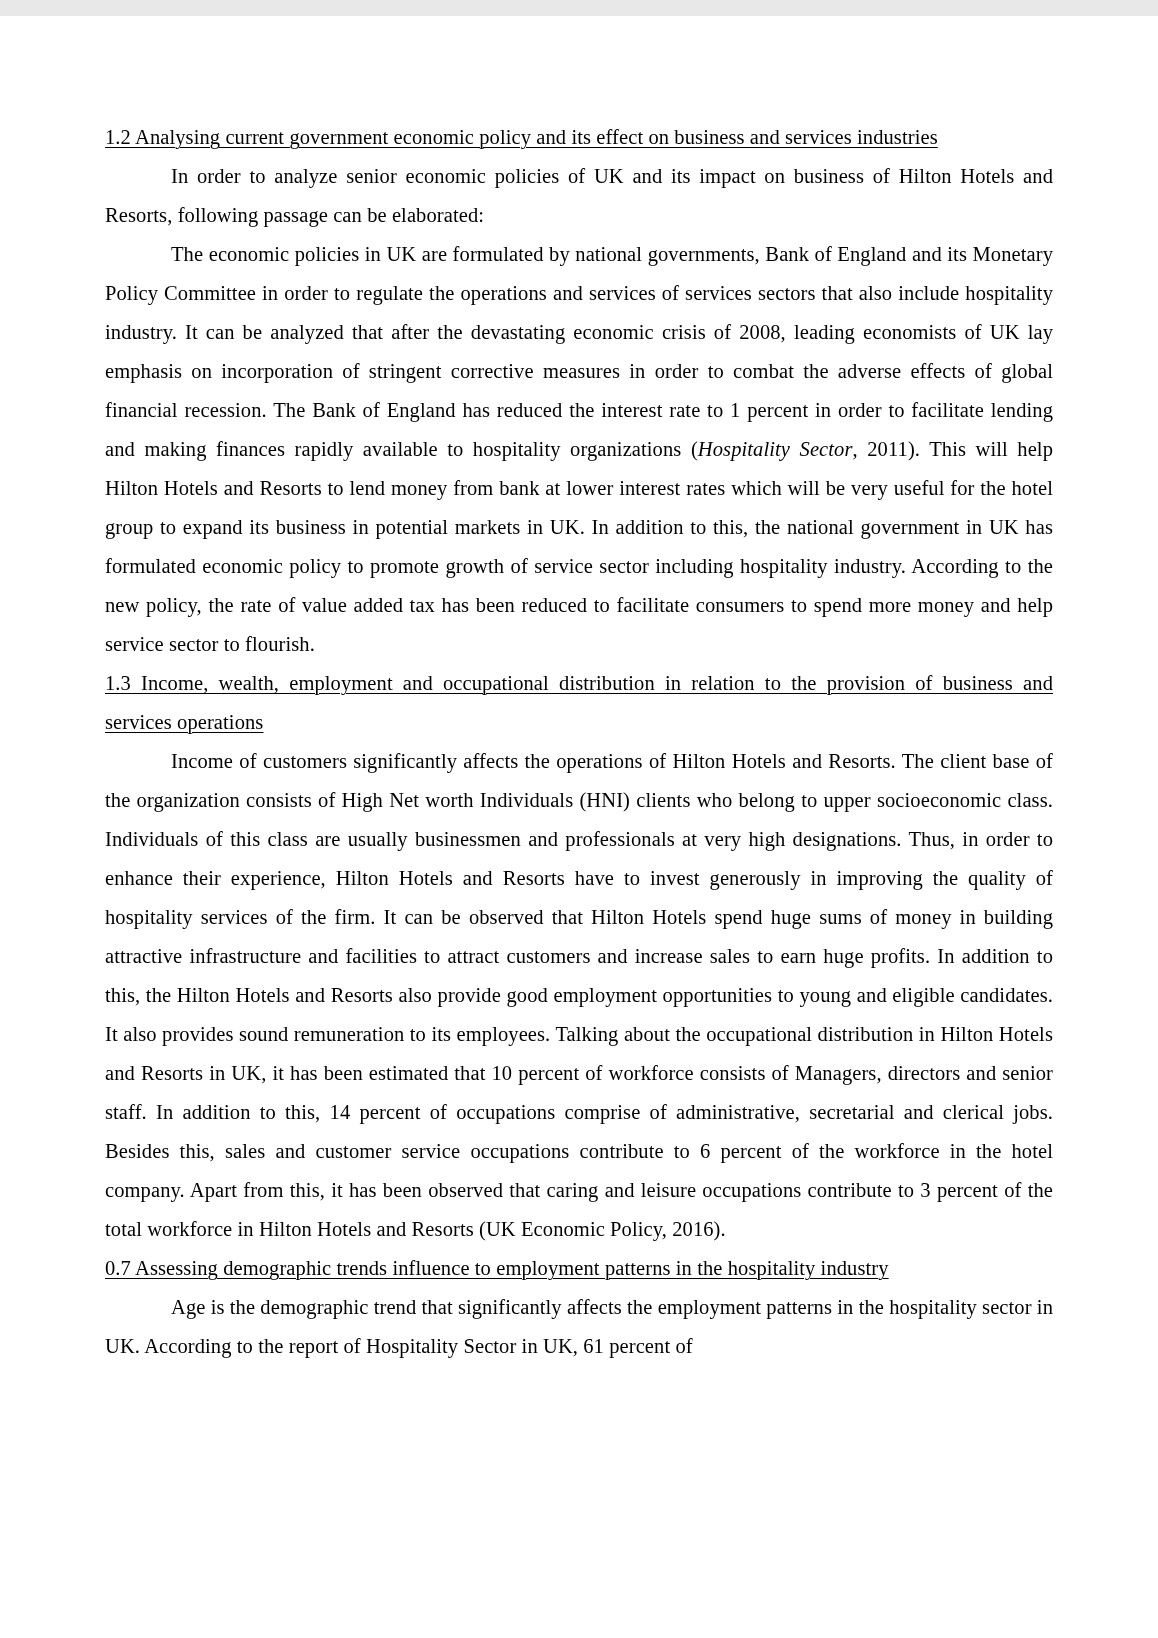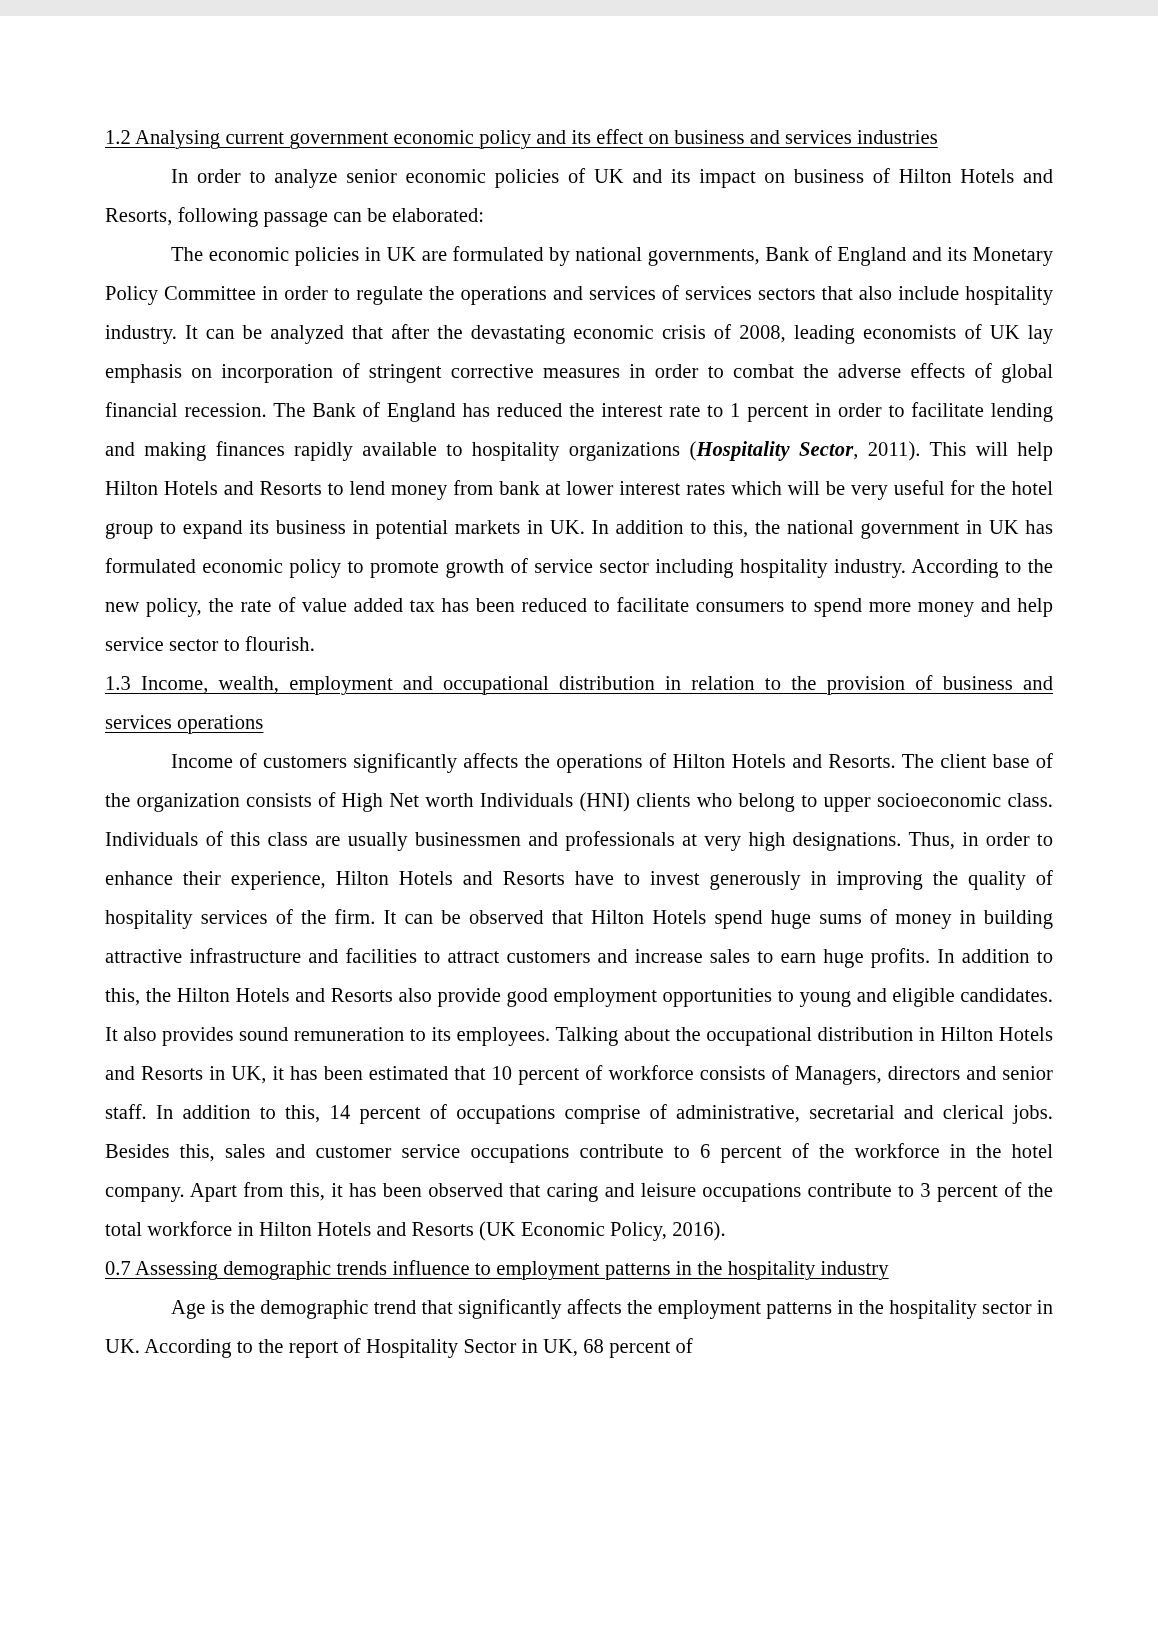--- a/index.html
+++ b/index.html
@@ -30,35 +30,34 @@
   h2.doc-heading {
     text-decoration: underline;
     text-underline-offset: 3px;
     text-decoration-thickness: 1px;
   }
   p.doc-para {
     text-indent: 66px;
   }
   em.cite {
     font-style: italic;
-    font-weight: bold;
   }
 </style>
 </head>
 <body>
 
 <div class="page">
 
   <h2 class="doc-block doc-heading">1.2 Analysing current government economic policy and its effect on business and services industries</h2>
 
   <p class="doc-block doc-para">In order to analyze senior economic policies of UK and its impact on business of Hilton Hotels and Resorts, following passage can be elaborated:</p>
 
   <p class="doc-block doc-para"><span>The economic policies in UK are formulated by national governments, Bank of England and its Monetary Policy Committee in order to regulate the operations and services of services sectors that also include hospitality industry. It can be analyzed that after the devastating economic crisis of 2008, leading economists of UK lay emphasis on incorporation of stringent corrective measures in order to combat the adverse effects of global financial recession. The Bank of England has reduced the interest rate to 1 percent in order to facilitate lending and making finances rapidly available to hospitality organizations (</span><em class="cite">Hospitality Sector</em><span>, 2011). This will help Hilton Hotels and Resorts to lend money from bank at lower interest rates which will be very useful for the hotel group to expand its business in potential markets in UK. In addition to this, the national government in UK has formulated economic policy to promote growth of service sector including hospitality industry. According to the new policy, the rate of value added tax has been reduced to facilitate consumers to spend more money and help service sector to flourish.</span></p>
 
   <h2 class="doc-block doc-heading">1.3 Income, wealth, employment and occupational distribution in relation to the provision of business and services operations</h2>
 
   <p class="doc-block doc-para">Income of customers significantly affects the operations of Hilton Hotels and Resorts. The client base of the organization consists of High Net worth Individuals (HNI) clients who belong to upper socioeconomic class. Individuals of this class are usually businessmen and professionals at very high designations. Thus, in order to enhance their experience, Hilton Hotels and Resorts have to invest generously in improving the quality of hospitality services of the firm. It can be observed that Hilton Hotels spend huge sums of money in building attractive infrastructure and facilities to attract customers and increase sales to earn huge profits. In addition to this, the Hilton Hotels and Resorts also provide good employment opportunities to young and eligible candidates. It also provides sound remuneration to its employees. Talking about the occupational distribution in Hilton Hotels and Resorts in UK, it has been estimated that 10 percent of workforce consists of Managers, directors and senior staff. In addition to this, 14 percent of occupations comprise of administrative, secretarial and clerical jobs. Besides this, sales and customer service occupations contribute to 6 percent of the workforce in the hotel company. Apart from this, it has been observed that caring and leisure occupations contribute to 3 percent of the total workforce in Hilton Hotels and Resorts (UK Economic Policy, 2016).</p>
 
   <h2 class="doc-block doc-heading">0.7 Assessing demographic trends influence to employment patterns in the hospitality industry</h2>
 
-  <p class="doc-block doc-para">Age is the demographic trend that significantly affects the employment patterns in the hospitality sector in UK. According to the report of Hospitality Sector in UK, 68 percent of</p>
+  <p class="doc-block doc-para">Age is the demographic trend that significantly affects the employment patterns in the hospitality sector in UK. According to the report of Hospitality Sector in UK, 61 percent of</p>
 
 </div>
 
 </body></html>

